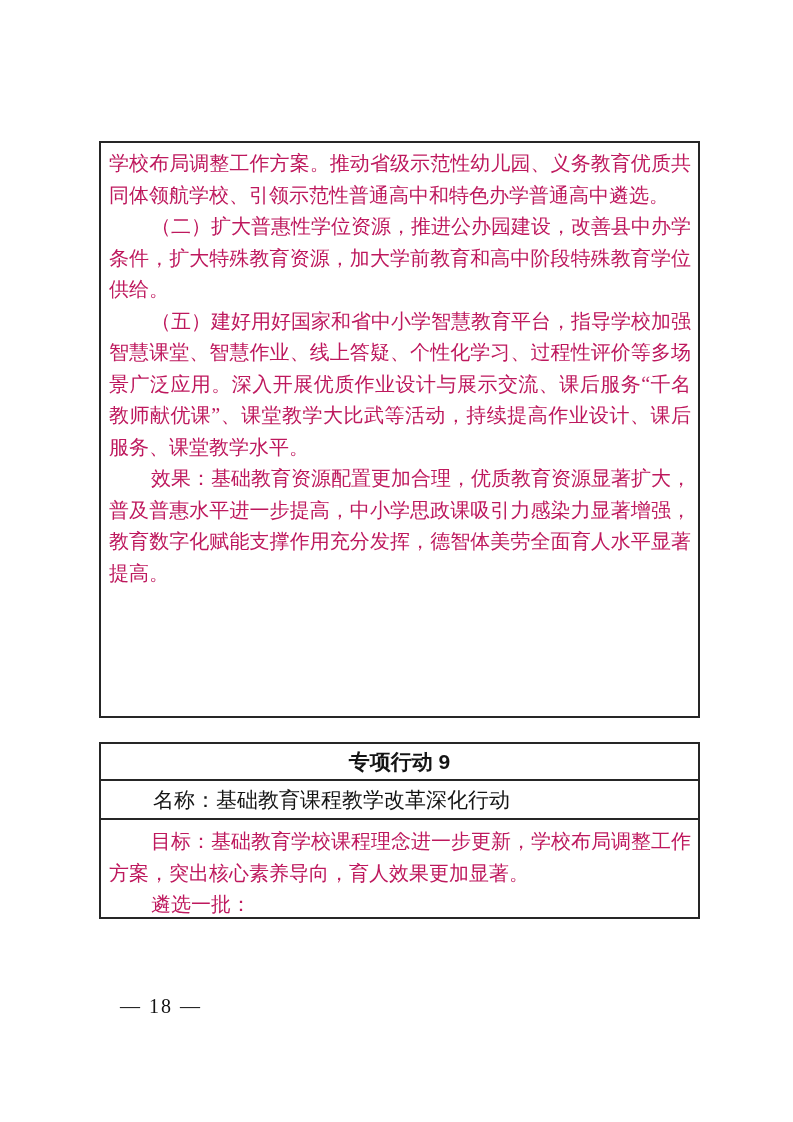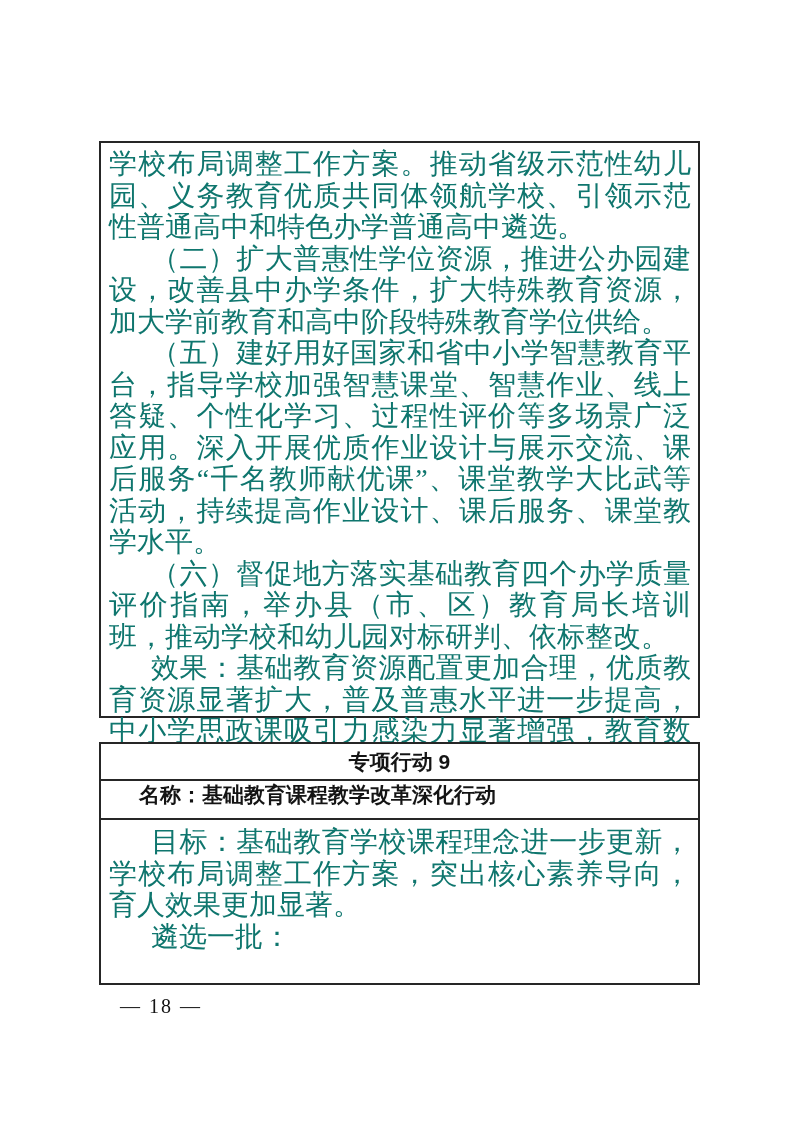--- a/index.html
+++ b/index.html
@@ -21,29 +21,29 @@
     border:2px solid #262626;
     background:#ffffff;
   }
   #box1 {
     top:141px;
     height:577px;
     padding:5px 7px 0 8px;
   }
   #box2 {
     top:742px;
-    height:243px;
+    height:177px;
   }
   .para {
     margin:0;
-    font-size:28px;
+    font-size:20px;
     line-height:31.5px;
     text-align:justify;
     text-justify:inter-character;
-    color:#0f766e;
+    color:#be185d;
   }
   .indent { text-indent:42px; }
   .lbl {
     font-family:"Liberation Sans","DejaVu Sans",sans-serif;
     font-weight:normal;
   }
   .row-header {
     height:37px;
     box-sizing:border-box;
     border-bottom:2px solid #262626;
@@ -52,23 +52,24 @@
     justify-content:center;
     font-family:"Liberation Sans","DejaVu Sans",sans-serif;
     font-weight:bold;
     font-size:21px;
   }
   .row-name {
     height:39px;
     box-sizing:border-box;
     border-bottom:2px solid #262626;
     display:flex;
-    padding-left:38px;
+    align-items:center;
+    padding-left:52px;
     font-family:"Liberation Sans","DejaVu Sans",sans-serif;
-    font-weight:bold;
+    font-weight:normal;
     font-size:21px;
   }
   .row-content {
     padding:6px 7px 0 8px;
   }
   .footer-pagenum {
     position:absolute;
     left:120px;
     top:995px;
     font-size:20px;
@@ -79,21 +80,20 @@
 </style>
 </head>
 <body>
 
 <div class="page">
 
   <div class="box" id="box1">
     <p class="para"><span>学校布局调整工作方案。推动省级示范性幼儿园、义务教育优质共同体领航学校、引领示范性普通高中和特色办学普通高中遴选。</span></p>
     <p class="para indent"><span>（二）扩大普惠性学位资源，推进公办园建设，改善县中办学条件，扩大特殊教育资源，加大学前教育和高中阶段特殊教育学位供给。</span></p>
     <p class="para indent"><span>（五）建好用好国家和省中小学智慧教育平台，指导学校加强智慧课堂、智慧作业、线上答疑、个性化学习、过程性评价等多场景广泛应用。深入开展优质作业设计与展示交流、课后服务“千名教师献优课”、课堂教学大比武等活动，持续提高作业设计、课后服务、课堂教学水平。</span></p>
-    <p class="para indent"><span>（六）督促地方落实基础教育四个办学质量评价指南，举办县（市、区）教育局长培训班，推动学校和幼儿园对标研判、依标整改。</span></p>
     <p class="para indent"><span class="lbl">效果：</span><span>基础教育资源配置更加合理，优质教育资源显著扩大，普及普惠水平进一步提高，中小学思政课吸引力感染力显著增强，教育数字化赋能支撑作用充分发挥，德智体美劳全面育人水平显著提高。</span></p>
   </div>
 
   <div class="box" id="box2">
     <div class="row-header">
       <span>专项行动 9</span>
     </div>
     <div class="row-name">
       <span>名称：</span>
         <span>基础教育课程教学改革深化行动</span>

